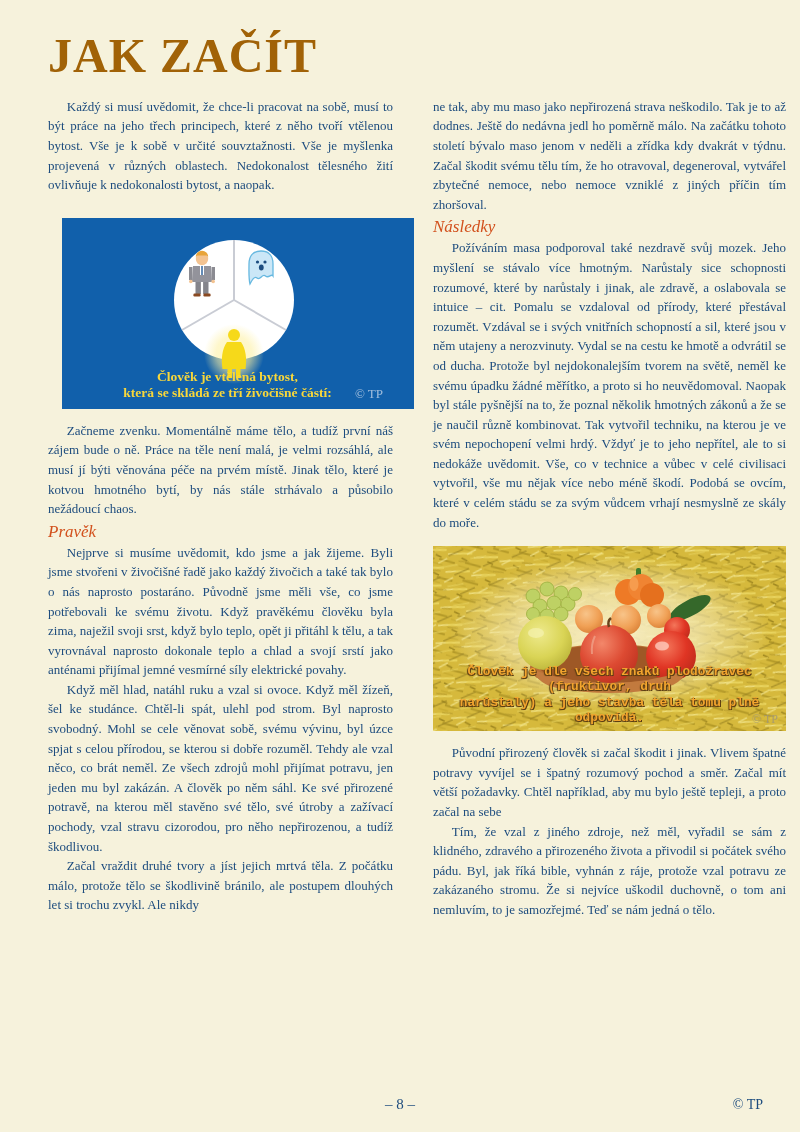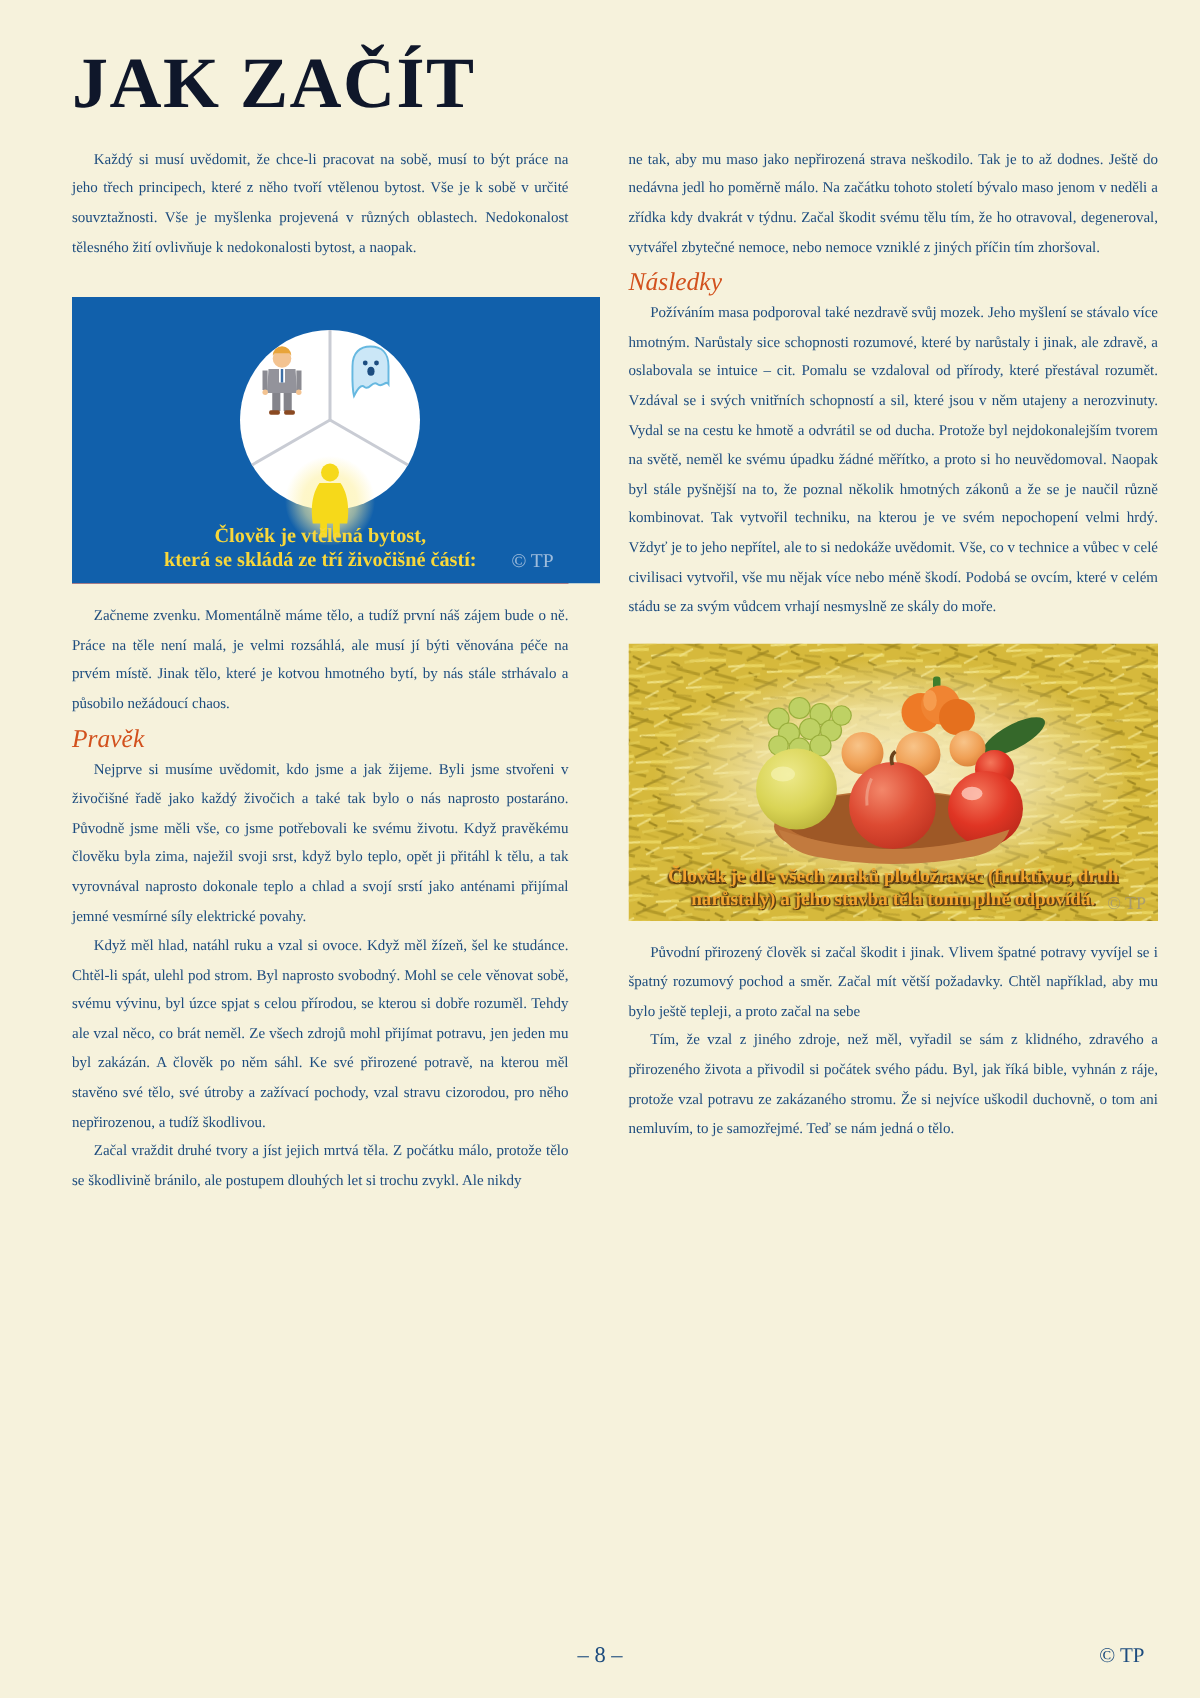--- a/index.html
+++ b/index.html
@@ -10,51 +10,51 @@
     font-family:"Liberation Serif", serif;
     color:#1d4c7e;
     overflow:hidden;
   }
   .title{
     margin:0;
     padding:30px 0 0 48px;
     font-size:48px;
     font-weight:bold;
     letter-spacing:1px;
-    color:#0f172a;
+    color:#a16207;
     line-height:1.1;
   }
   .columns{
     display:flex;
     gap:10px;
     padding:14px 37px 0 48px;
   }
   .col{width:352px;}
   .col.right{width:353px;margin-left:30px;}
   p.body{
     margin:0;
-    font-size:10px;
+    font-size:13px;
     line-height:19.6px;
     text-align:justify;
     text-indent:1.45em;
     hyphens:auto;
     -webkit-hyphens:auto;
   }
   p.body.noindent{text-indent:0;}
   h2.sect{
     margin:3px 0 1px 0;
     font-size:17px;
     font-style:italic;
     font-weight:normal;
     color:#d2511d;
   }
   
   .fig-trinity{
     position:relative;
-    margin:23px 0 12px 0;
+    margin:23px 0 12px 14px;
     width:331px;height:191px;
     background:#b91c1c;
   }
   .fig-trinity svg{display:block;}
   .fig-trinity .cap{
     position:absolute;
     left:0;right:0;bottom:8px;
     text-align:center;
     color:#f8d73a;
     font-weight:bold;
@@ -76,20 +76,21 @@
   .fig-fruit svg{display:block;}
   .fig-fruit .cap{
     position:absolute;
     left:0;right:0;bottom:6px;
     text-align:center;
     color:#f2a42e;
     font-weight:bold;
     font-size:12.8px;
     line-height:1.2;
     text-shadow:1px 1px 0 #5c3d12, -1px 1px 1px #5c3d12;
+    font-family:Liberation Mono, monospace;
   }
   .fig-fruit .credit{
     position:absolute;
     right:8px;bottom:4px;
     color:rgba(160,150,120,.85);
     font-size:12px;
   }
   
   .footer{
     position:absolute;

